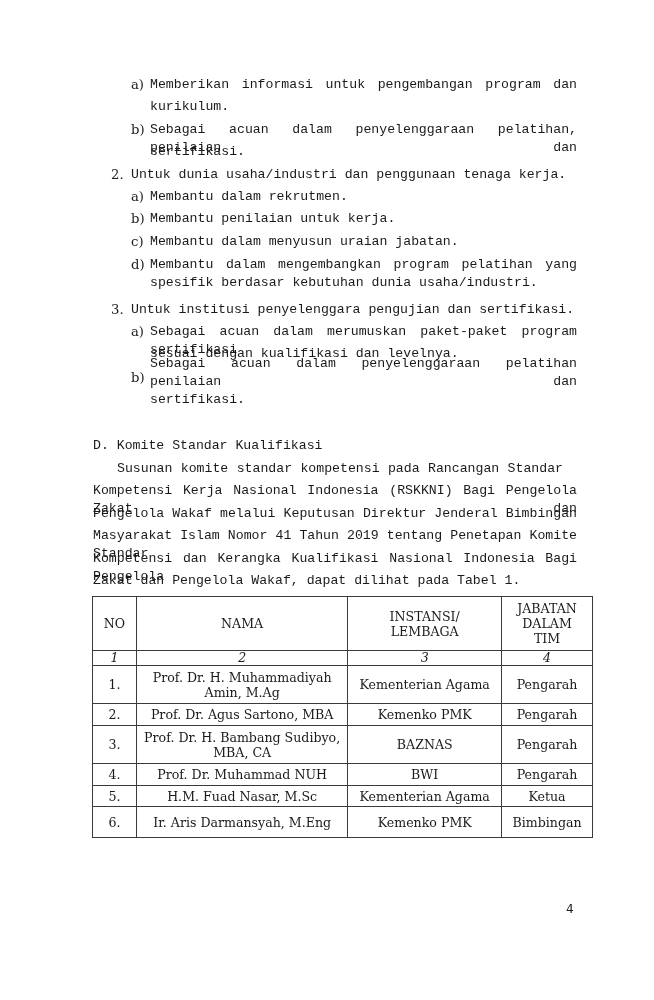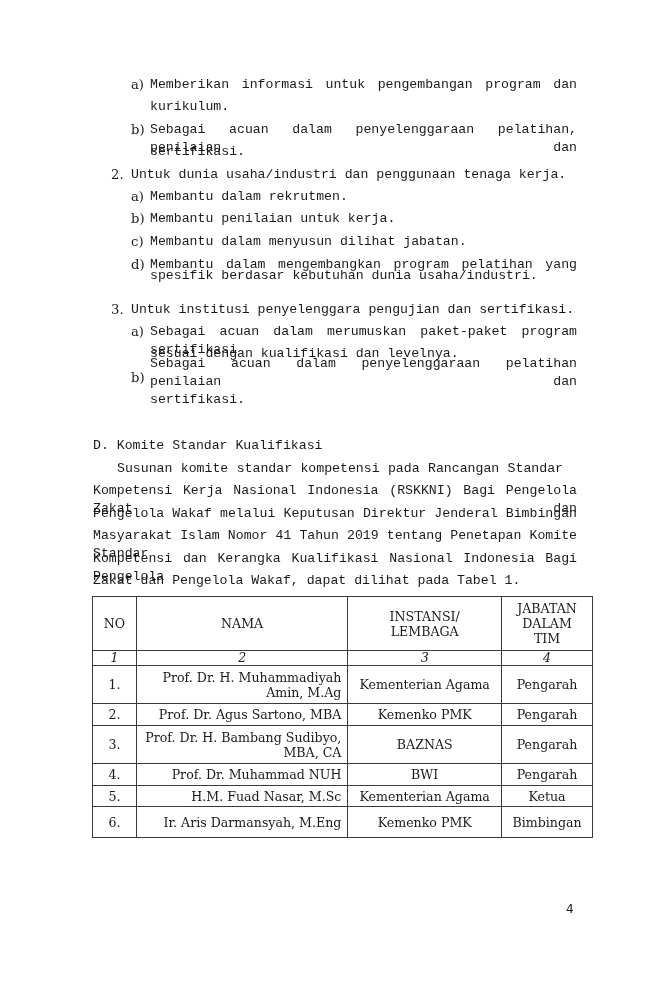--- a/index.html
+++ b/index.html
@@ -6,21 +6,21 @@
   body { width:654px; height:1000px; position:relative; overflow:hidden;
          font-family:"DejaVu Serif", serif; color:#1a1a1a; font-size:13.2px; }
   .line { position:absolute; white-space:nowrap; line-height:18px;font-family:Liberation Mono, monospace; }
   .just { text-align:justify; text-align-last:justify; white-space:normal; }
   .lbl { position:absolute; white-space:nowrap; line-height:18px; }
   table { position:absolute; left:92px; top:596px; width:501px; border-collapse:collapse;
           font-size:12.6px; }
   td, th { border:1.2px solid #3a3a3a; padding:0 6px; font-weight:normal; line-height:15px; }
   th { text-align:center; }
   td.c { text-align:center; }
-  td.l { text-align:right; }
+  td.l { text-align:center; }
   tr.idx td { font-style:italic; text-align:center; height:14px; line-height:14px; }
   .pnum { position:absolute; left:566px; top:902px; font-family:"DejaVu Sans", sans-serif; font-size:12px; }
 </style>
 </head>
 <body>
 
 <span class="lbl" style="left:131px;top:76px">a)</span>
 <div class="line just" style="left:150px;top:76px;width:427px">Memberikan informasi untuk pengembangan program dan</div>
 <div class="line" style="left:150px;top:98px">kurikulum.</div>
 
@@ -31,25 +31,25 @@
 <span class="lbl" style="left:111px;top:166px">2.</span>
 <div class="line" style="left:131px;top:166px">Untuk dunia usaha/industri dan penggunaan tenaga kerja.</div>
 
 <span class="lbl" style="left:131px;top:188px">a)</span>
 <div class="line" style="left:150px;top:188px">Membantu dalam rekrutmen.</div>
 
 <span class="lbl" style="left:131px;top:210px">b)</span>
 <div class="line" style="left:150px;top:210px">Membantu penilaian untuk kerja.</div>
 
 <span class="lbl" style="left:131px;top:233px">c)</span>
-<div class="line" style="left:150px;top:233px">Membantu dalam menyusun dilihat jabatan.</div>
+<div class="line" style="left:150px;top:233px">Membantu dalam menyusun uraian jabatan.</div>
 
 <span class="lbl" style="left:131px;top:256px">d)</span>
 <div class="line just" style="left:150px;top:256px;width:427px">Membantu dalam mengembangkan program pelatihan yang</div>
-<div class="line" style="left:150px;top:267px">spesifik berdasar kebutuhan dunia usaha/industri.</div>
+<div class="line" style="left:150px;top:274px">spesifik berdasar kebutuhan dunia usaha/industri.</div>
 
 <span class="lbl" style="left:111px;top:301px">3.</span>
 <div class="line" style="left:131px;top:301px">Untuk institusi penyelenggara pengujian dan sertifikasi.</div>
 
 <span class="lbl" style="left:131px;top:323px">a)</span>
 <div class="line just" style="left:150px;top:323px;width:427px">Sebagai acuan dalam merumuskan paket-paket program sertifikasi</div>
 <div class="line" style="left:150px;top:345px">sesuai dengan kualifikasi dan levelnya.</div>
 
 <span class="lbl" style="left:131px;top:369px">b)</span>
 <div class="line just" style="left:150px;top:355px;width:427px">Sebagai acuan dalam penyelenggaraan pelatihan penilaian dan</div>

